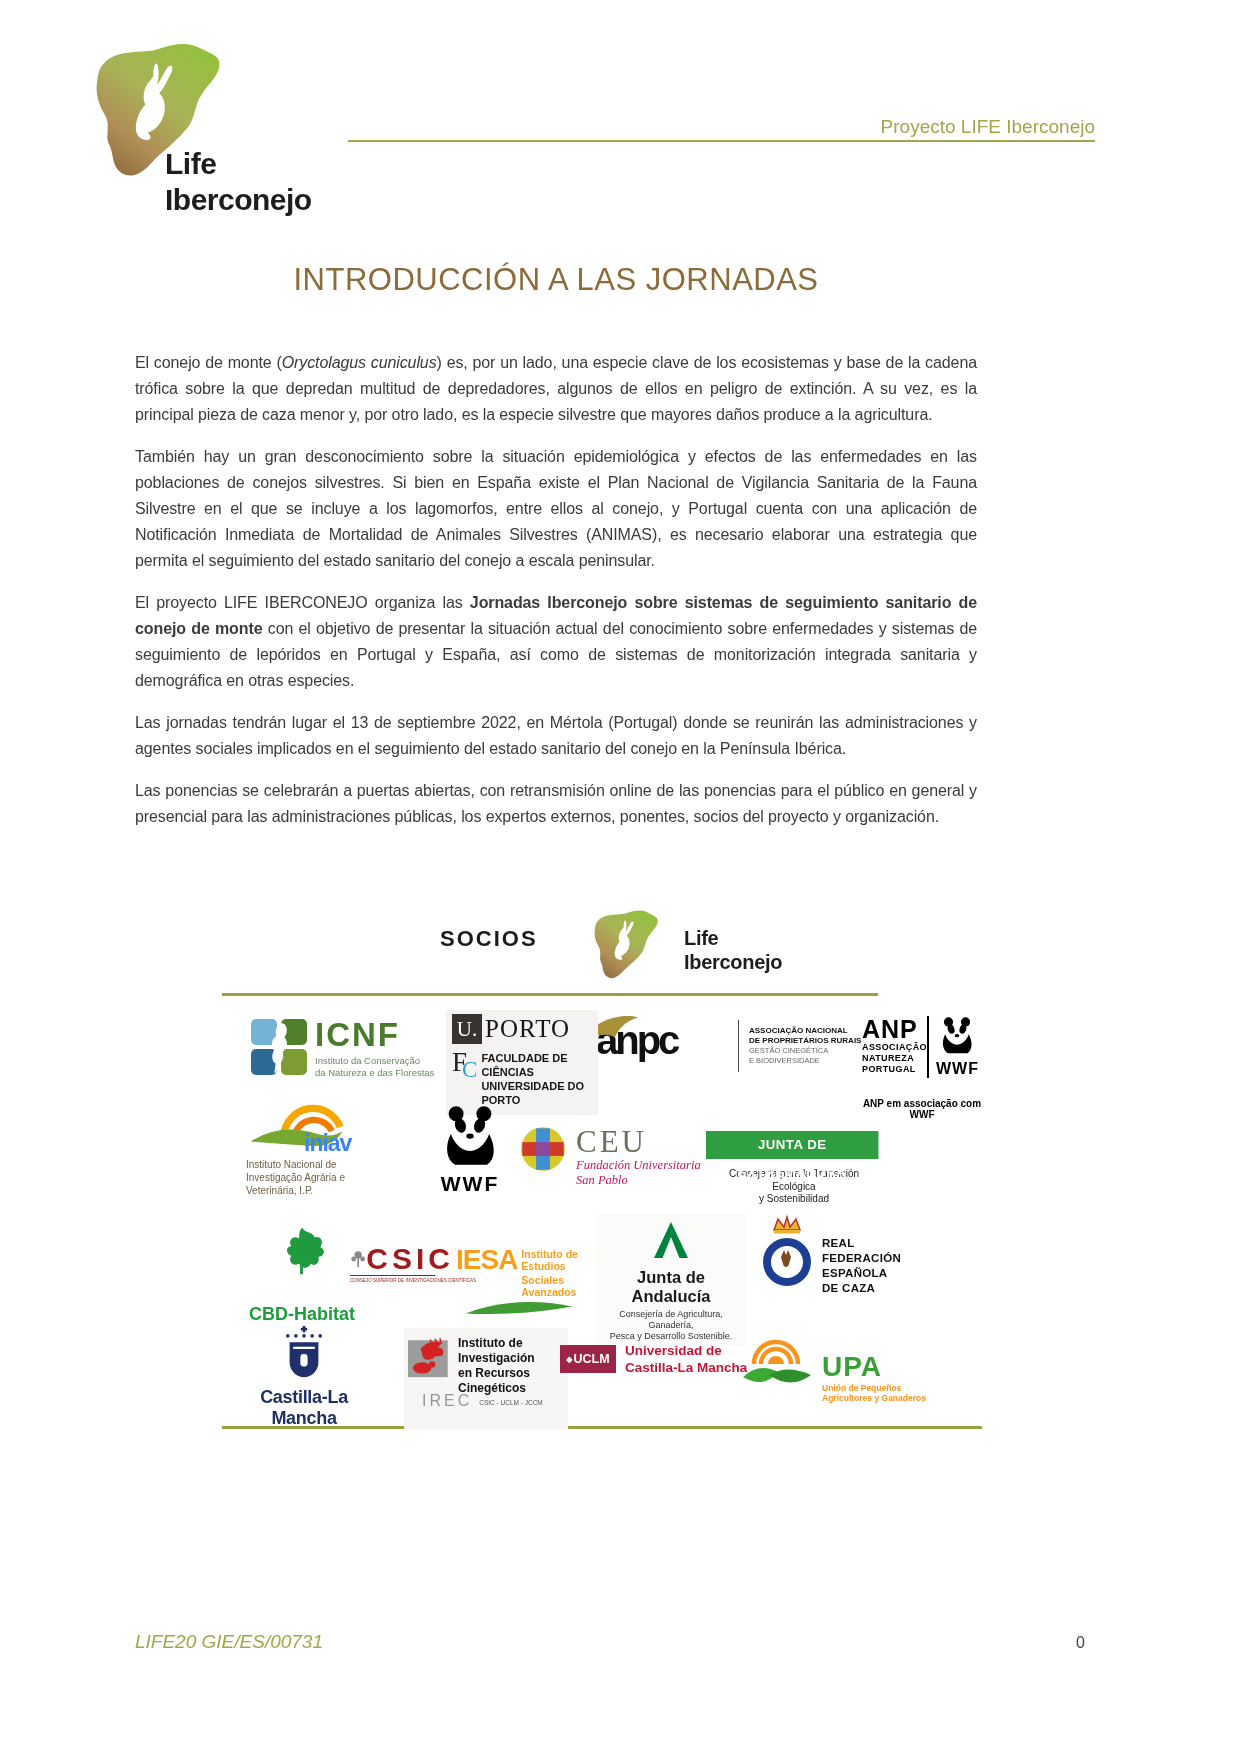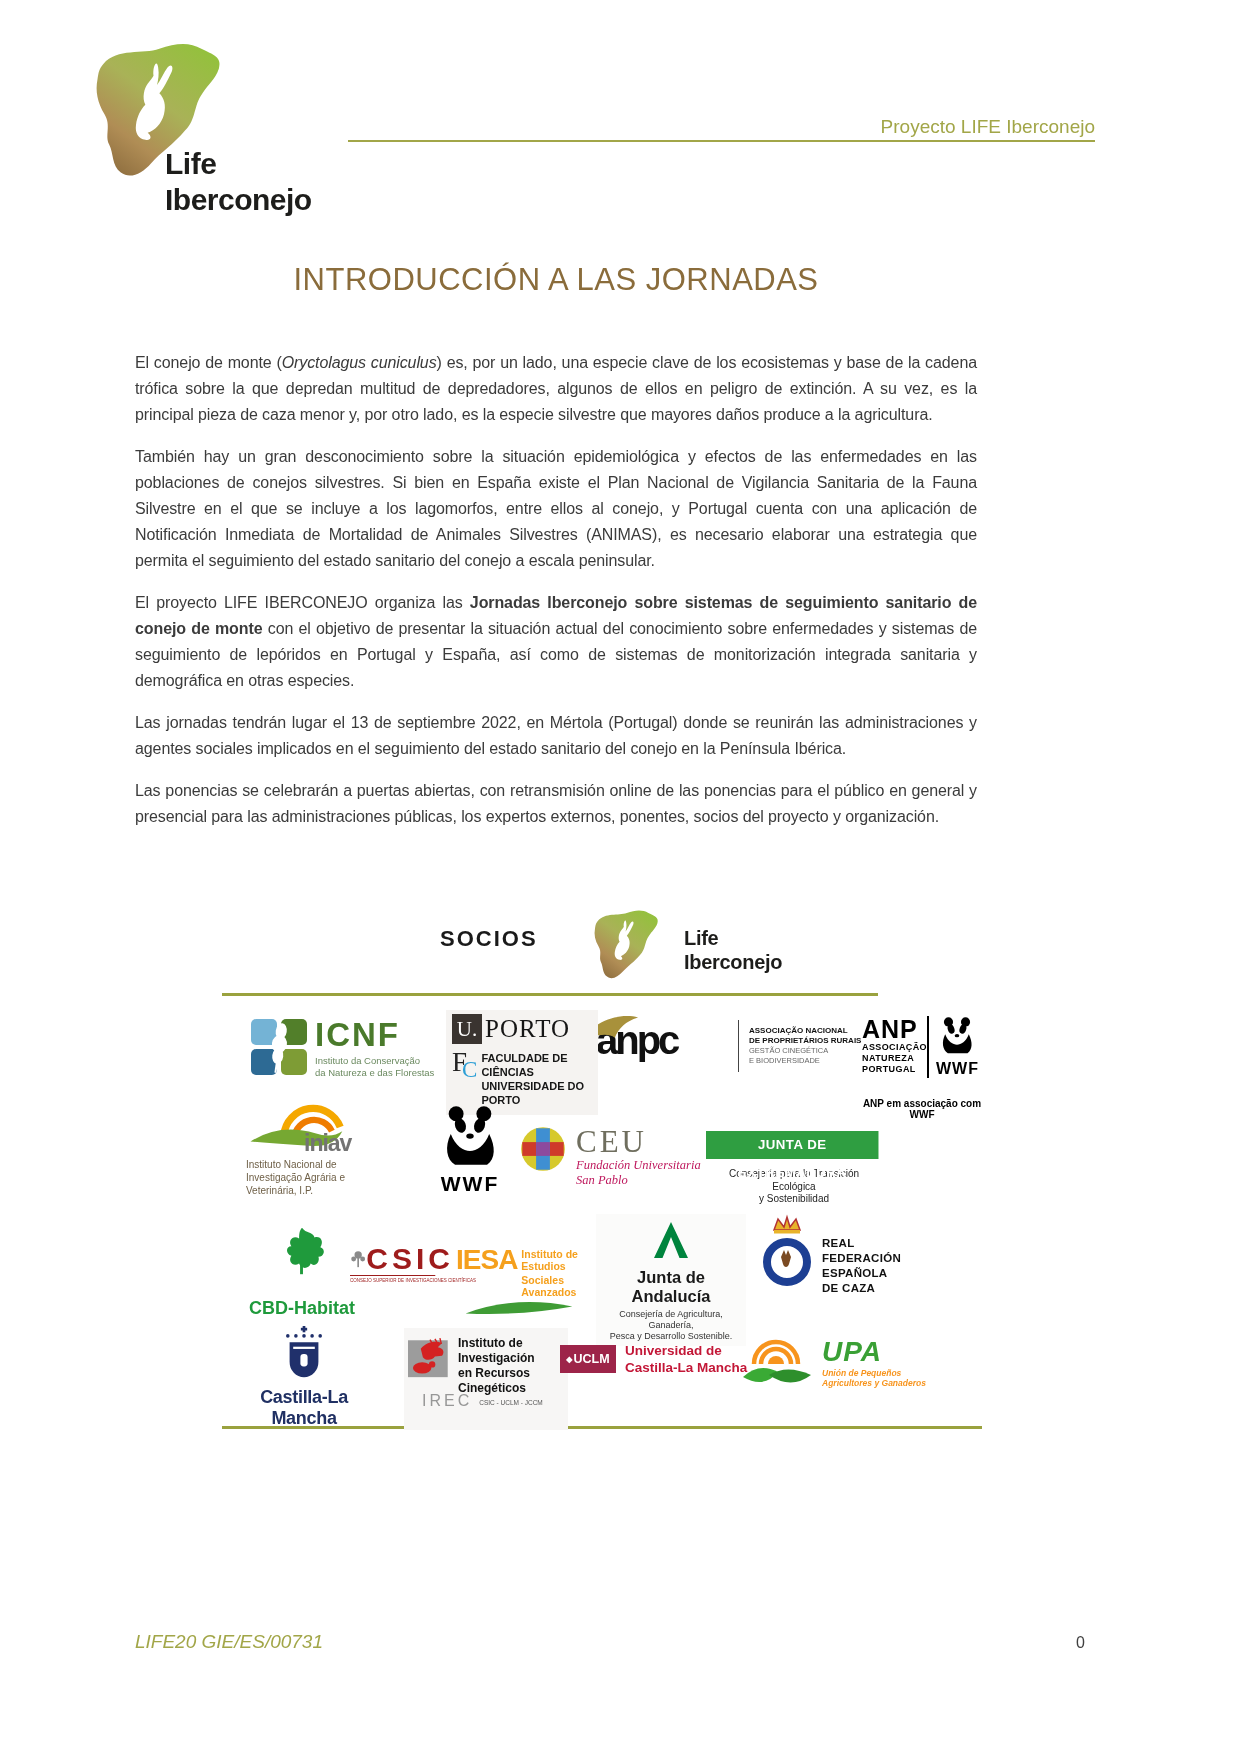--- a/index.html
+++ b/index.html
@@ -60,41 +60,41 @@
   
   .anp{left:862px;top:1016px;width:120px;}
   .anp-acr{font-size:25px;font-weight:900;color:#000;letter-spacing:1px;line-height:26px;}
   .anp-l{font-size:9px;font-weight:900;color:#000;line-height:11px;letter-spacing:0.4px;}
   .anp-div{width:2px;height:62px;background:#000;margin:0 7px;}
   .anp-wwf{font-size:16px;font-weight:900;color:#000;letter-spacing:1px;margin-top:2px;}
   .anp-cap{position:absolute;left:-6px;top:82px;width:132px;text-align:center;font-size:10px;
            font-weight:700;color:#000;}
   
   .iniav{left:246px;top:1104px;width:150px;}
-  .iniav-acr{position:absolute;left:58px;top:26px;font-size:23px;font-weight:800;color:#737373;
+  .iniav-acr{position:absolute;left:58px;top:26px;font-size:23px;font-weight:800;color:#3b82f6;
              letter-spacing:-1px;}
   .iniav-l{font-size:10px;line-height:13px;color:#6e5f46;margin-top:4px;}
   
   .wwfblk{left:428px;top:1104px;width:84px;text-align:center;}
   .wwf-lbl{font-size:21px;font-weight:900;color:#000;letter-spacing:2px;margin-top:2px;}
   
   .ceu{left:520px;top:1126px;}
   .ceu-acr{font-family:"Liberation Serif",serif;font-size:31px;color:#6f6e5e;letter-spacing:3px;
            line-height:32px;}
   .ceu-l{font-family:"Liberation Serif",serif;font-style:italic;font-size:12.5px;color:#be185d;
          line-height:15px;}
   
   .extr{left:706px;top:1131px;width:176px;}
   .extr-box{width:176px;height:28px;background:#2f9e41;color:#fff;font-weight:700;
             font-size:13.5px;text-align:center;line-height:28px;letter-spacing:0.5px;
             transform:scaleX(0.98);transform-origin:left;}
   .extr-l{font-size:10px;line-height:12.5px;color:#222;text-align:center;margin-top:9px;}
   
   .cbd{left:246px;top:1222px;width:112px;text-align:center;}
-  .cbd-nm{font-size:18px;font-weight:600;color:#1f9a3c;margin-top:14px;}
+  .cbd-nm{font-size:18px;font-weight:600;color:#1f9a3c;margin-top:20px;}
   
   .csic{left:350px;top:1244px;width:104px;}
   .csic-acr{font-size:30px;font-weight:700;color:#9e1c1c;letter-spacing:4px;line-height:30px;}
   .csic-cap{border-top:1px solid #9e1c1c;margin-top:1px;padding-top:1px;font-size:5.5px;
             color:#9e1c1c;white-space:nowrap;transform:scaleX(0.82);transform-origin:left;}
   
   .iesa{left:456px;top:1246px;width:134px;}
   .iesa-acr{font-size:28px;font-weight:800;color:#f5a01d;line-height:28px;letter-spacing:-1px;}
   .iesa-l{font-size:10.5px;font-weight:700;color:#f5a01d;line-height:12px;margin:2px 0 0 4px;}
   
@@ -411,21 +411,21 @@
   </div>
 
   <div class="lg upa row">
     <svg width="76" height="58" viewBox="0 0 74 58">
       <path d="M13,30 a22,22 0 0 1 44,0" stroke="#f7941d" stroke-width="4.5" fill="none"></path>
       <path d="M20,30 a15,15 0 0 1 30,0" stroke="#f7941d" stroke-width="4.5" fill="none"></path>
       <path d="M27,30 a8,8 0 0 1 16,0 Z" fill="#f7941d"></path>
       <path d="M2,43 q16,-15 35,-5 q-14,17 -35,5 Z" fill="#3aaa35"></path>
       <path d="M28,41 q18,-11 42,0 q-20,15 -42,0 Z" fill="#2e8f2c"></path>
     </svg>
-    <div style="margin-left:6px;margin-top:4px;font-style:italic;">
+    <div style="margin-left:6px;margin-top:19px;">
       <div class="upa-acr">UPA</div>
       <div class="upa-l">
         <div>Unión de Pequeños</div>
         <div>Agricultores y Ganaderos</div>
       </div>
     </div>
   </div>
 
   <div class="foot-ref">LIFE20 GIE/ES/00731</div>
   <div class="foot-page">0</div>

